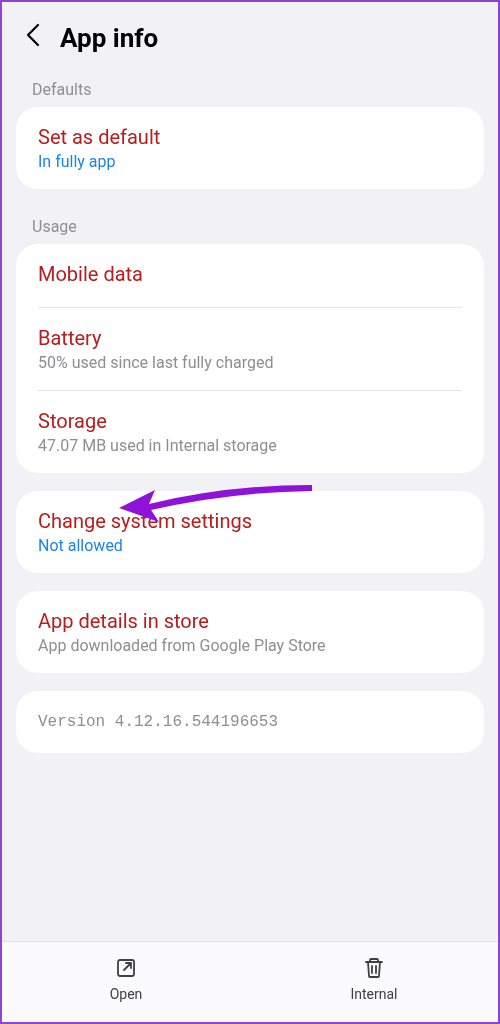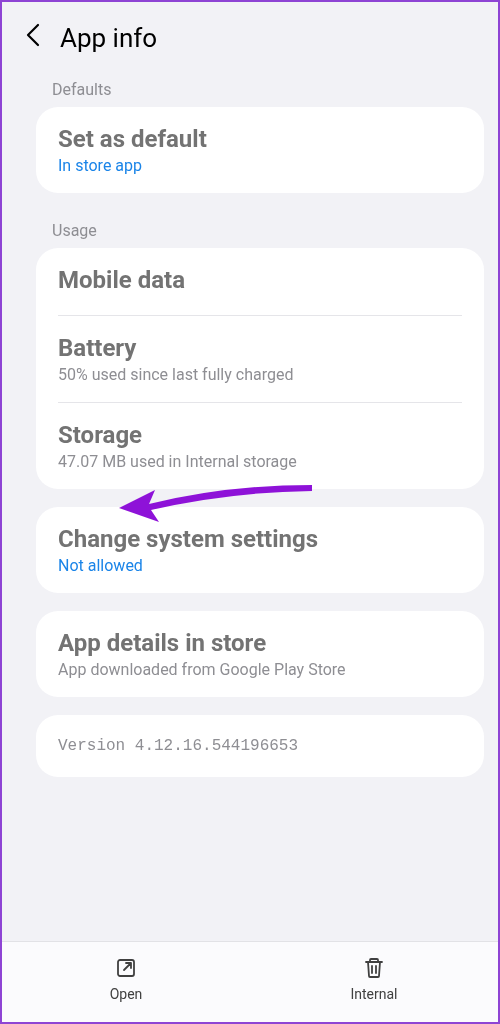--- a/index.html
+++ b/index.html
@@ -23,21 +23,21 @@
       gap: 18px;
     }
     .back-icon {
       font-size: 26px;
       font-weight: 300;
       color: #000;
       cursor: pointer;
     }
     .header-title {
       font-size: 26px;
-      font-weight: 400;
+      font-weight: 700;
       color: #000;
     }
     .section-label {
       font-size: 16px;
       color: #8e8e93;
       padding: 10px 30px 8px 30px;
     }
     .card {
       background: #fff;
       border-radius: 22px;
@@ -47,23 +47,23 @@
       padding: 18px 22px;
       cursor: pointer;
       position: relative;
     }
     .divider {
       height: 1px;
       background: #e5e5e9;
       margin: 0 22px;
     }
     .item-title {
-      font-size: 24px;
-      color: #737373;
-      font-weight: 700;
+      font-size: 20px;
+      color: #b91c1c;
+      font-weight: 400;
       margin-bottom: 3px;
     }
     .item-sub {
       font-size: 16px;
       color: #8e8e93;
     }
     .item-sub.blue {
       color: #1a84e8;
     }
     .version-card {
@@ -108,21 +108,20 @@
       position: absolute;
       left: 115px;
       top: 480px;
       width: 200px;
       height: 56px;
       pointer-events: none;
     }
     .scroll-content {
       height: calc(100% - 80px);
       overflow: hidden;
-      padding-left: 20px;
     }
   </style>
 </head>
 <body>
 
 <div class="header">
   <div class="back-icon">
     <svg width="18" height="26" viewBox="0 0 18 26" fill="none">
       <path d="M14 3 L4 13 L14 23" stroke="#000" stroke-width="2.2" fill="none" stroke-linecap="round" stroke-linejoin="round"></path>
     </svg>
@@ -130,21 +129,21 @@
   <div class="header-title">App info</div>
 </div>
 
 <div class="scroll-content">
 
   <div class="section-label">Defaults</div>
 
   <div class="card">
     <div class="list-item">
       <div class="item-title">Set as default</div>
-      <div class="item-sub blue">In store app</div>
+      <div class="item-sub blue">In fully app</div>
     </div>
   </div>
 
   <div class="section-label">Usage</div>
 
   <div class="card">
     <div class="list-item">
       <div class="item-title">Mobile data</div>
     </div>
     <div class="divider"></div>

